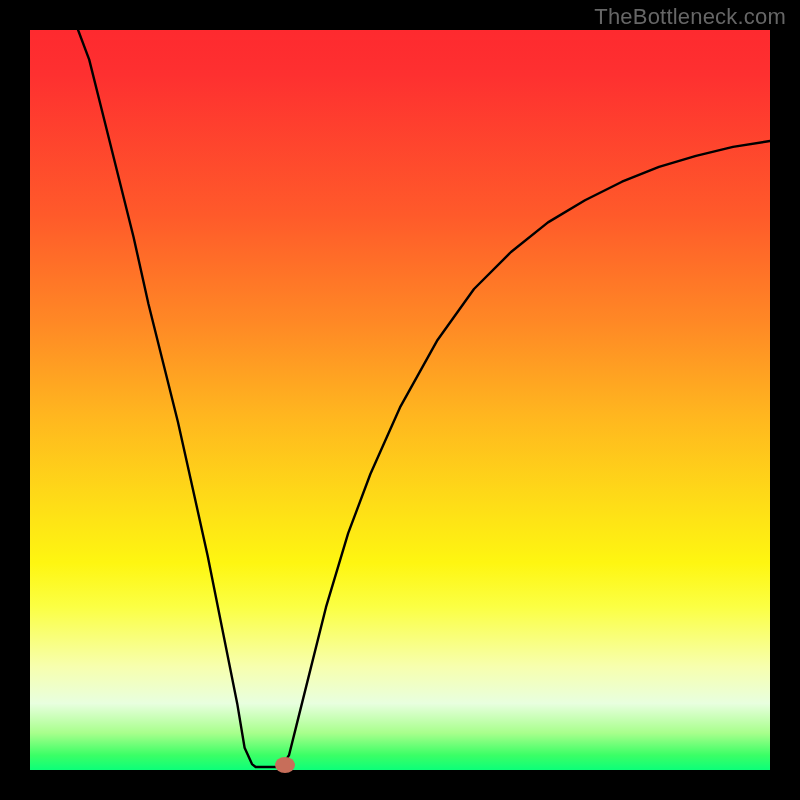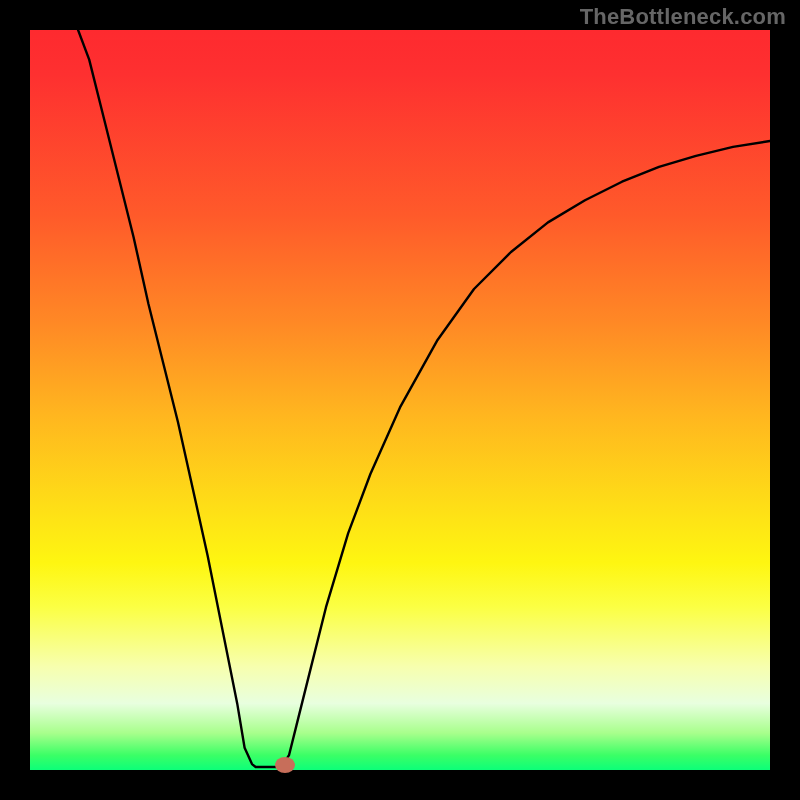--- a/index.html
+++ b/index.html
@@ -17,21 +17,21 @@
     height: 800px;
     background: #000000;
   }
   .watermark {
     position: absolute;
     top: 4px;
     right: 14px;
     color: #666666;
     font-size: 22px;
     letter-spacing: 0.2px;
-    font-weight: 700;
+    font-weight: 400;
     z-index: 20;
   }
   .plot-area {
     position: absolute;
     left: 30px;
     top: 30px;
     width: 740px;
     height: 740px;
     background: linear-gradient(
       to bottom,

